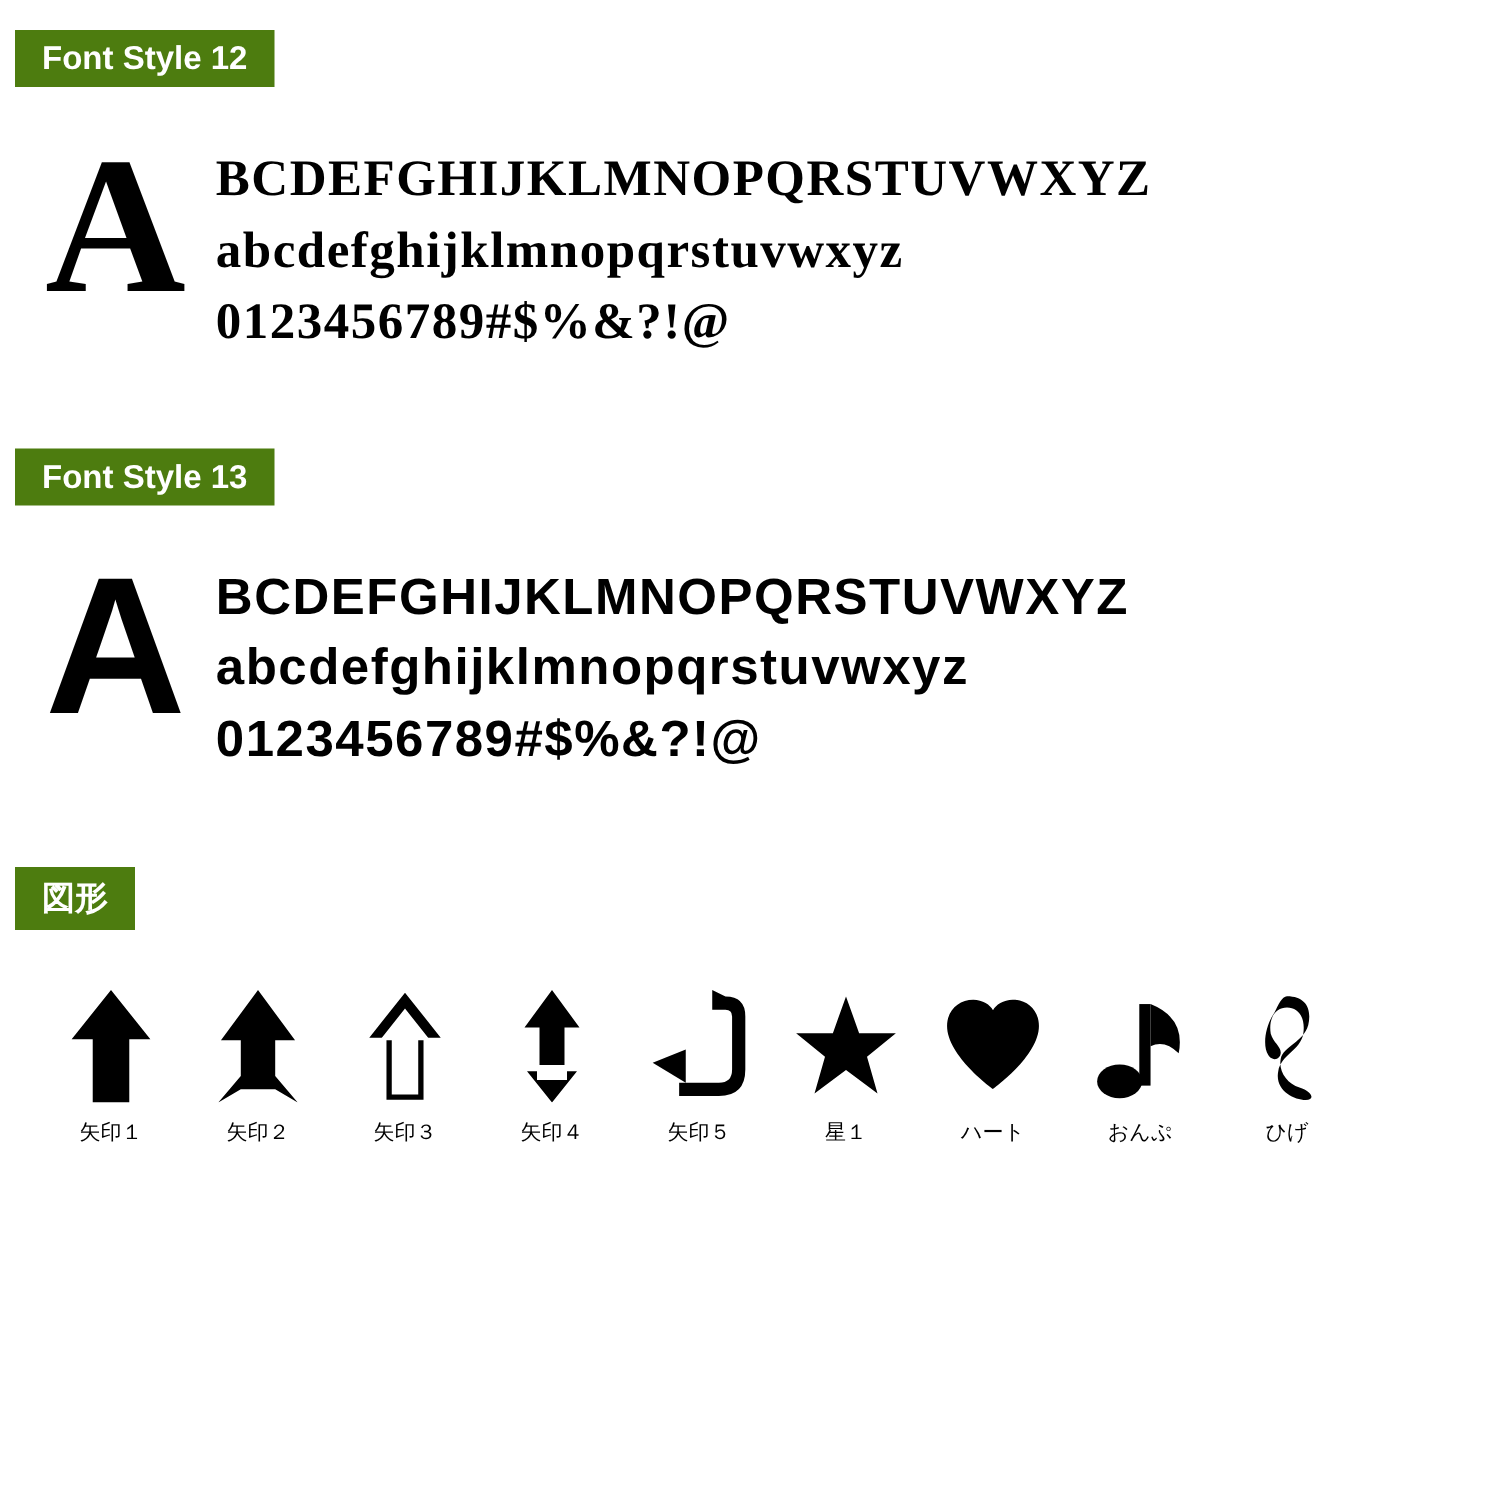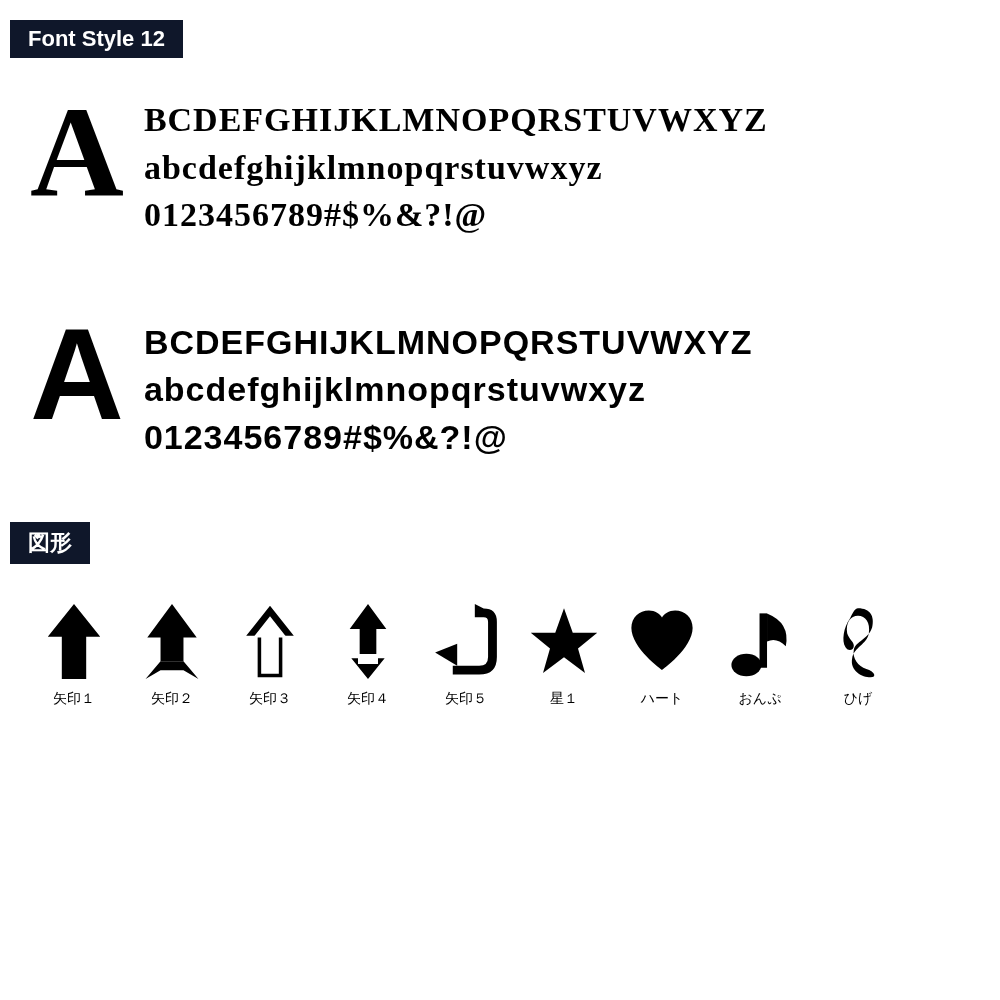--- a/index.html
+++ b/index.html
@@ -13,21 +13,21 @@
     }
 
     .page {
       width: 1000px;
       padding: 20px 10px;
     }
 
     
     .section-header {
       display: inline-block;
-      background: #0f172a;
+      background: #4d7c0f;
       color: #ffffff;
       font-size: 22px;
       font-weight: bold;
       padding: 6px 18px;
       margin-bottom: 18px;
       font-family: sans-serif;
     }
 
     
     .font-section {
@@ -131,20 +131,21 @@
       <div class="big-letter">A</div>
       <div class="font-chars">
         <div class="char-row">BCDEFGHIJKLMNOPQRSTUVWXYZ</div>
         <div class="char-row">abcdefghijklmnopqrstuvwxyz</div>
         <div class="char-row">0123456789#$%&amp;?!@</div>
       </div>
     </div>
   </div>
 
   <div class="font-section font-style-13">
+    <div class="section-header">Font Style 13</div>
     <div class="font-demo">
       <div class="big-letter">A</div>
       <div class="font-chars">
         <div class="char-row">BCDEFGHIJKLMNOPQRSTUVWXYZ</div>
         <div class="char-row">abcdefghijklmnopqrstuvwxyz</div>
         <div class="char-row">0123456789#$%&amp;?!@</div>
       </div>
     </div>
   </div>
 

